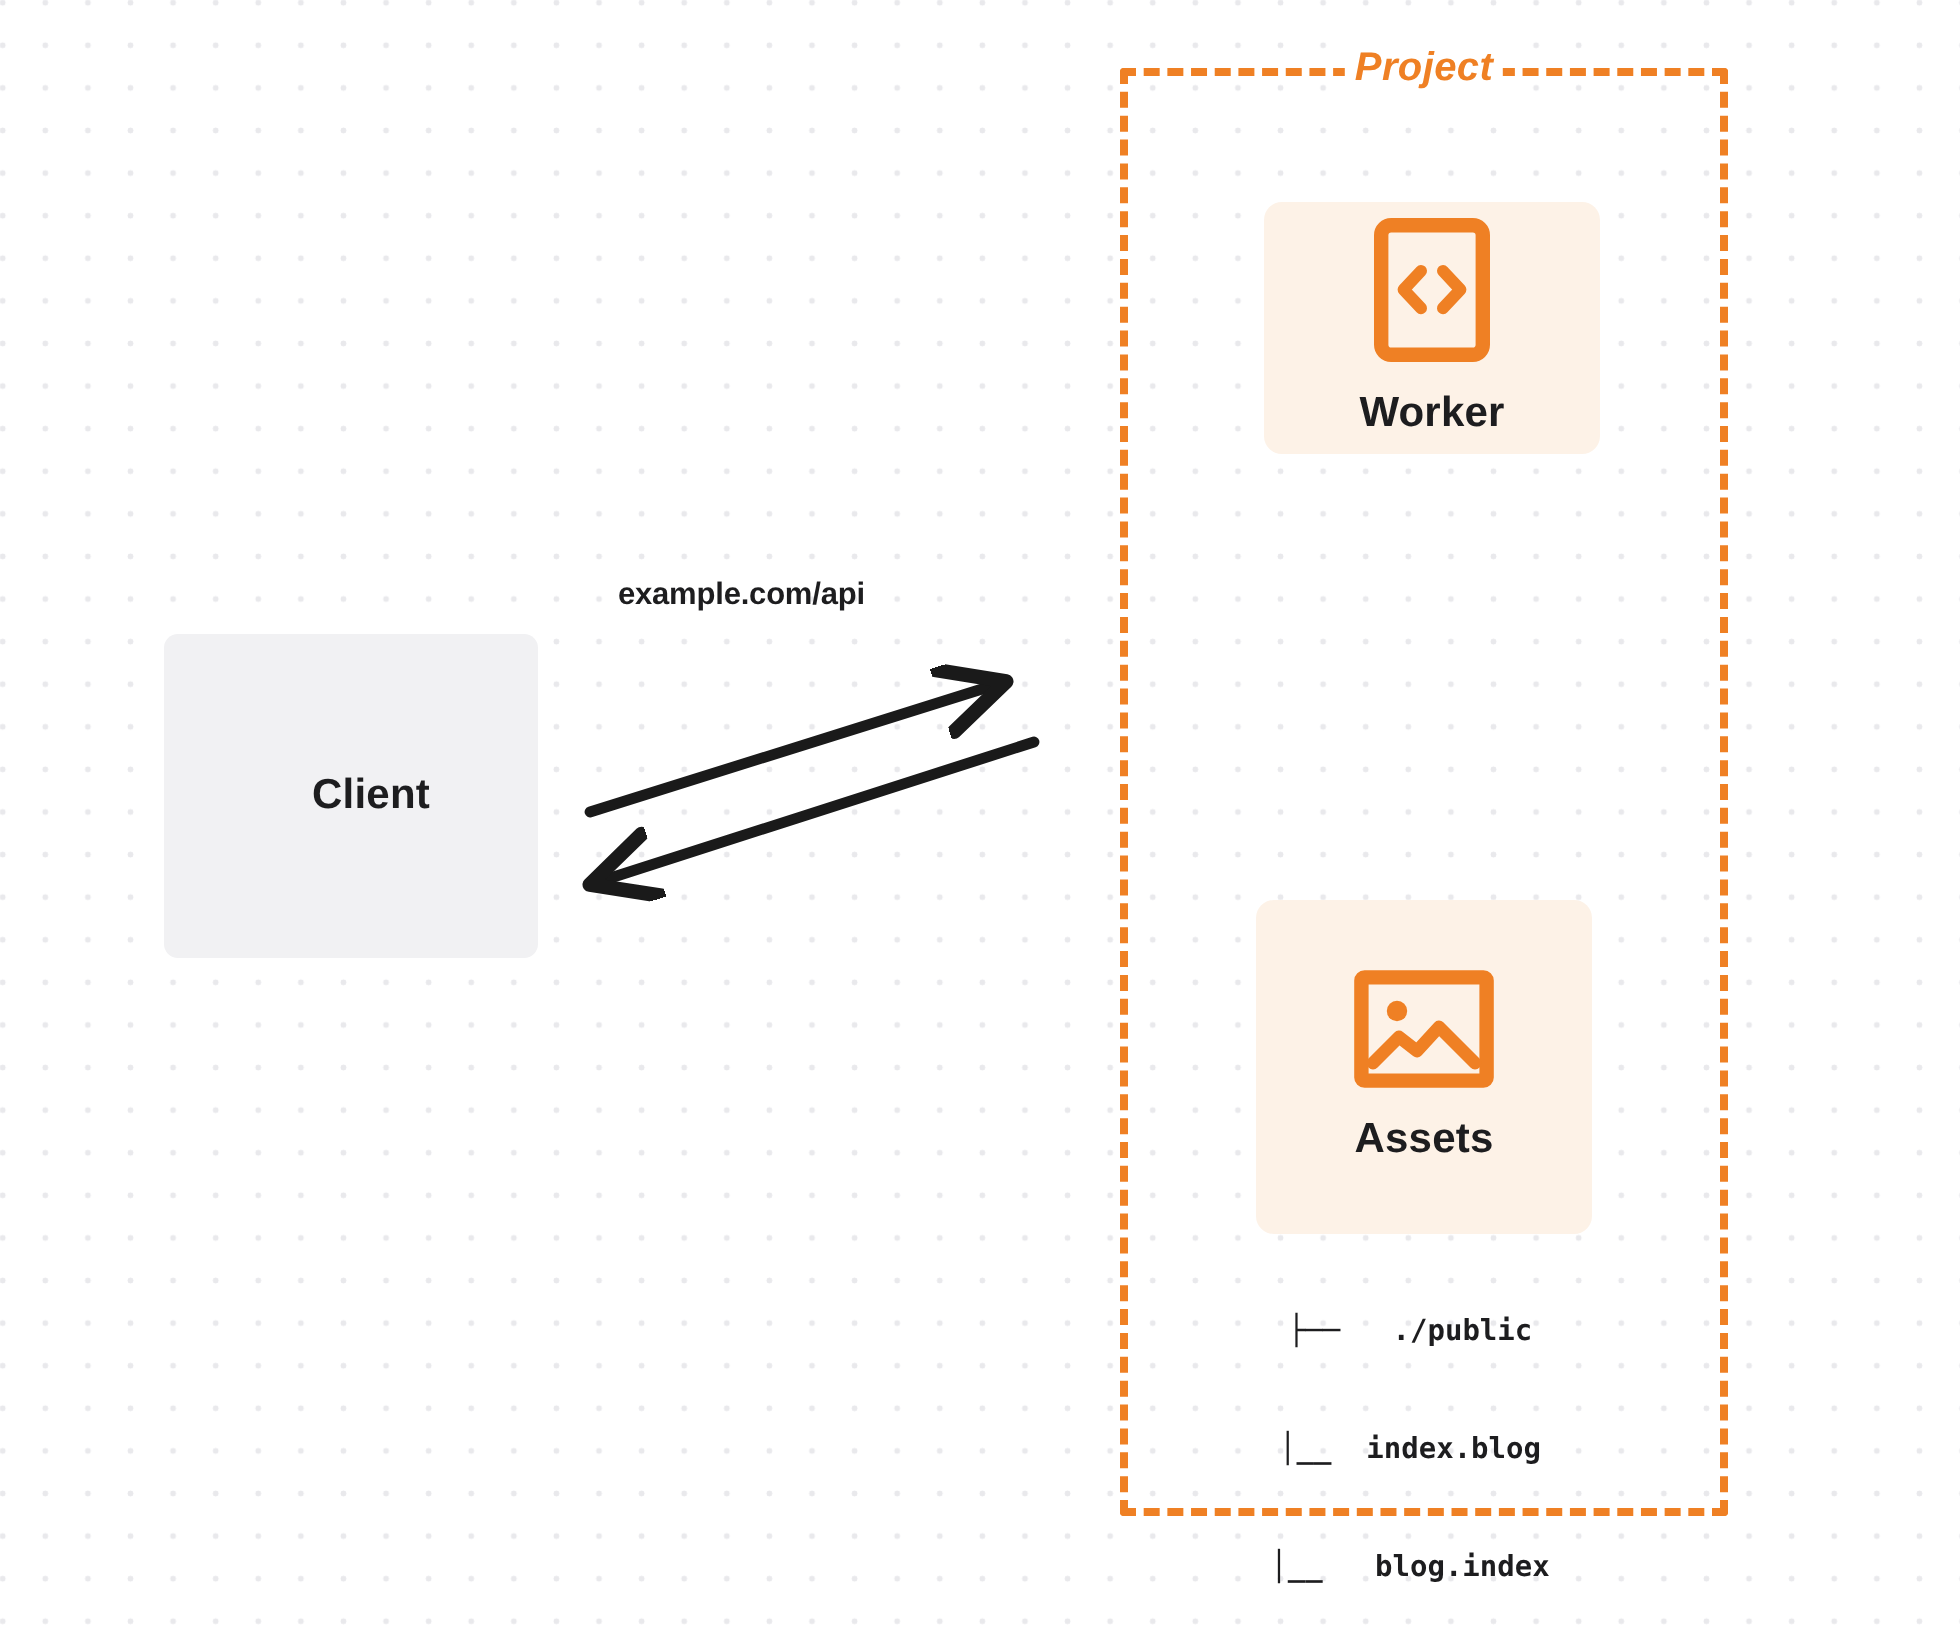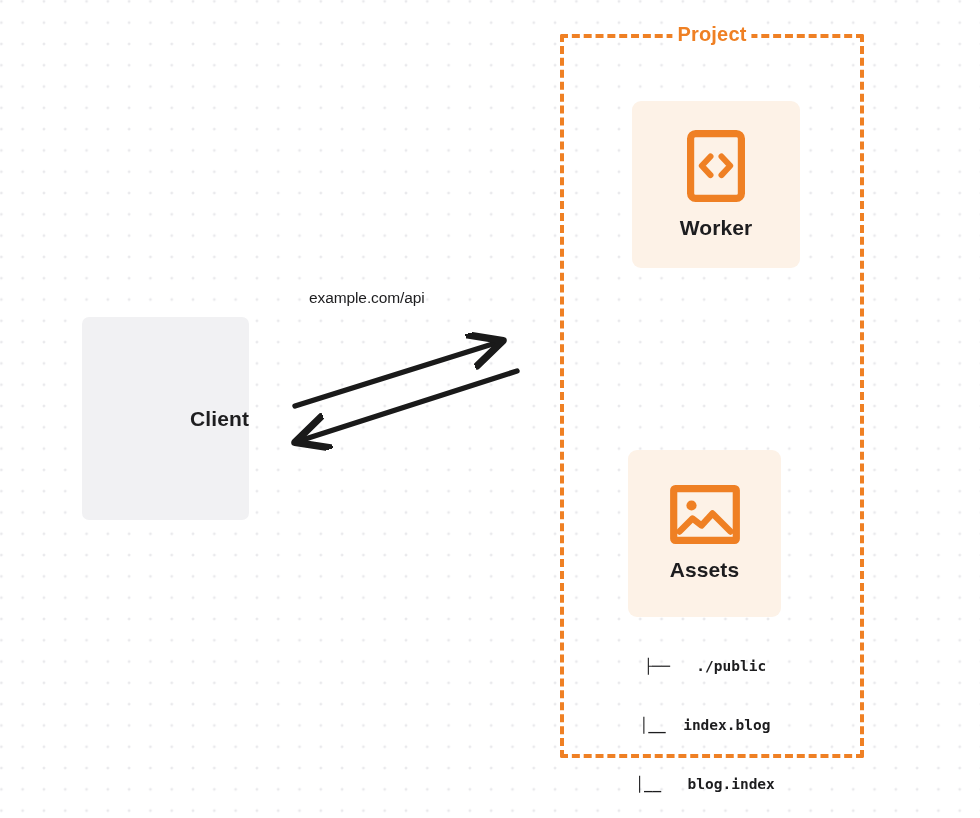--- a/index.html
+++ b/index.html
@@ -23,26 +23,27 @@
     background-size: 21.3px 21.3px;
     background-position: 12px 12px;
   }
 
   
   .client-box {
     position: absolute;
     left: 82px;
     top: 317px;
     width: 167px;
-    height: 203px;
+    height: 162px;
     background: #f1f1f3;
     border-radius: 7px;
     display: flex;
     align-items: center;
-    justify-content: flex-end;
+    justify-content: center;
+    padding-left: 20px;
   }
   .client-label {
     font-size: 21px;
     font-weight: 700;
     color: #1d1d1f;
     letter-spacing: 0.1px;
   }
 
   
   .arrows-svg {
@@ -52,21 +53,21 @@
     width: 980px;
     height: 818px;
     pointer-events: none;
   }
 
   .edge-label {
     position: absolute;
     left: 309px;
     top: 289px;
     font-size: 15.5px;
-    font-weight: 400;
+    font-weight: 700;
     color: #1d1d1f;
     letter-spacing: -0.1px;
     white-space: nowrap;
   }
 
   
   .project-group {
     position: absolute;
     left: 560px;
     top: 34px;
@@ -87,42 +88,43 @@
     left: 50%;
     transform: translateX(-50%);
     background: #ffffff;
     padding: 0 5px;
     font-size: 20px;
     font-weight: 700;
     color: #ef8024;
     letter-spacing: 0.2px;
     white-space: nowrap;
     line-height: 28px;
+    font-style: italic;
   }
 
   
   .svc-card {
     position: absolute;
     background: #fdf2e7;
     border-radius: 9px;
     display: flex;
     flex-direction: column;
     align-items: center;
     justify-content: center;
   }
   .svc-card.worker {
     left: 72px;
     top: 67px;
     width: 168px;
-    height: 167px;
+    height: 126px;
   }
   .svc-card.assets {
     left: 68px;
     top: 416px;
-    width: 153px;
+    width: 168px;
     height: 167px;
   }
   .svc-icon {
     display: block;
     margin-bottom: 14px;
   }
   .svc-label {
     font-size: 21px;
     font-weight: 700;
     color: #1d1d1f;

